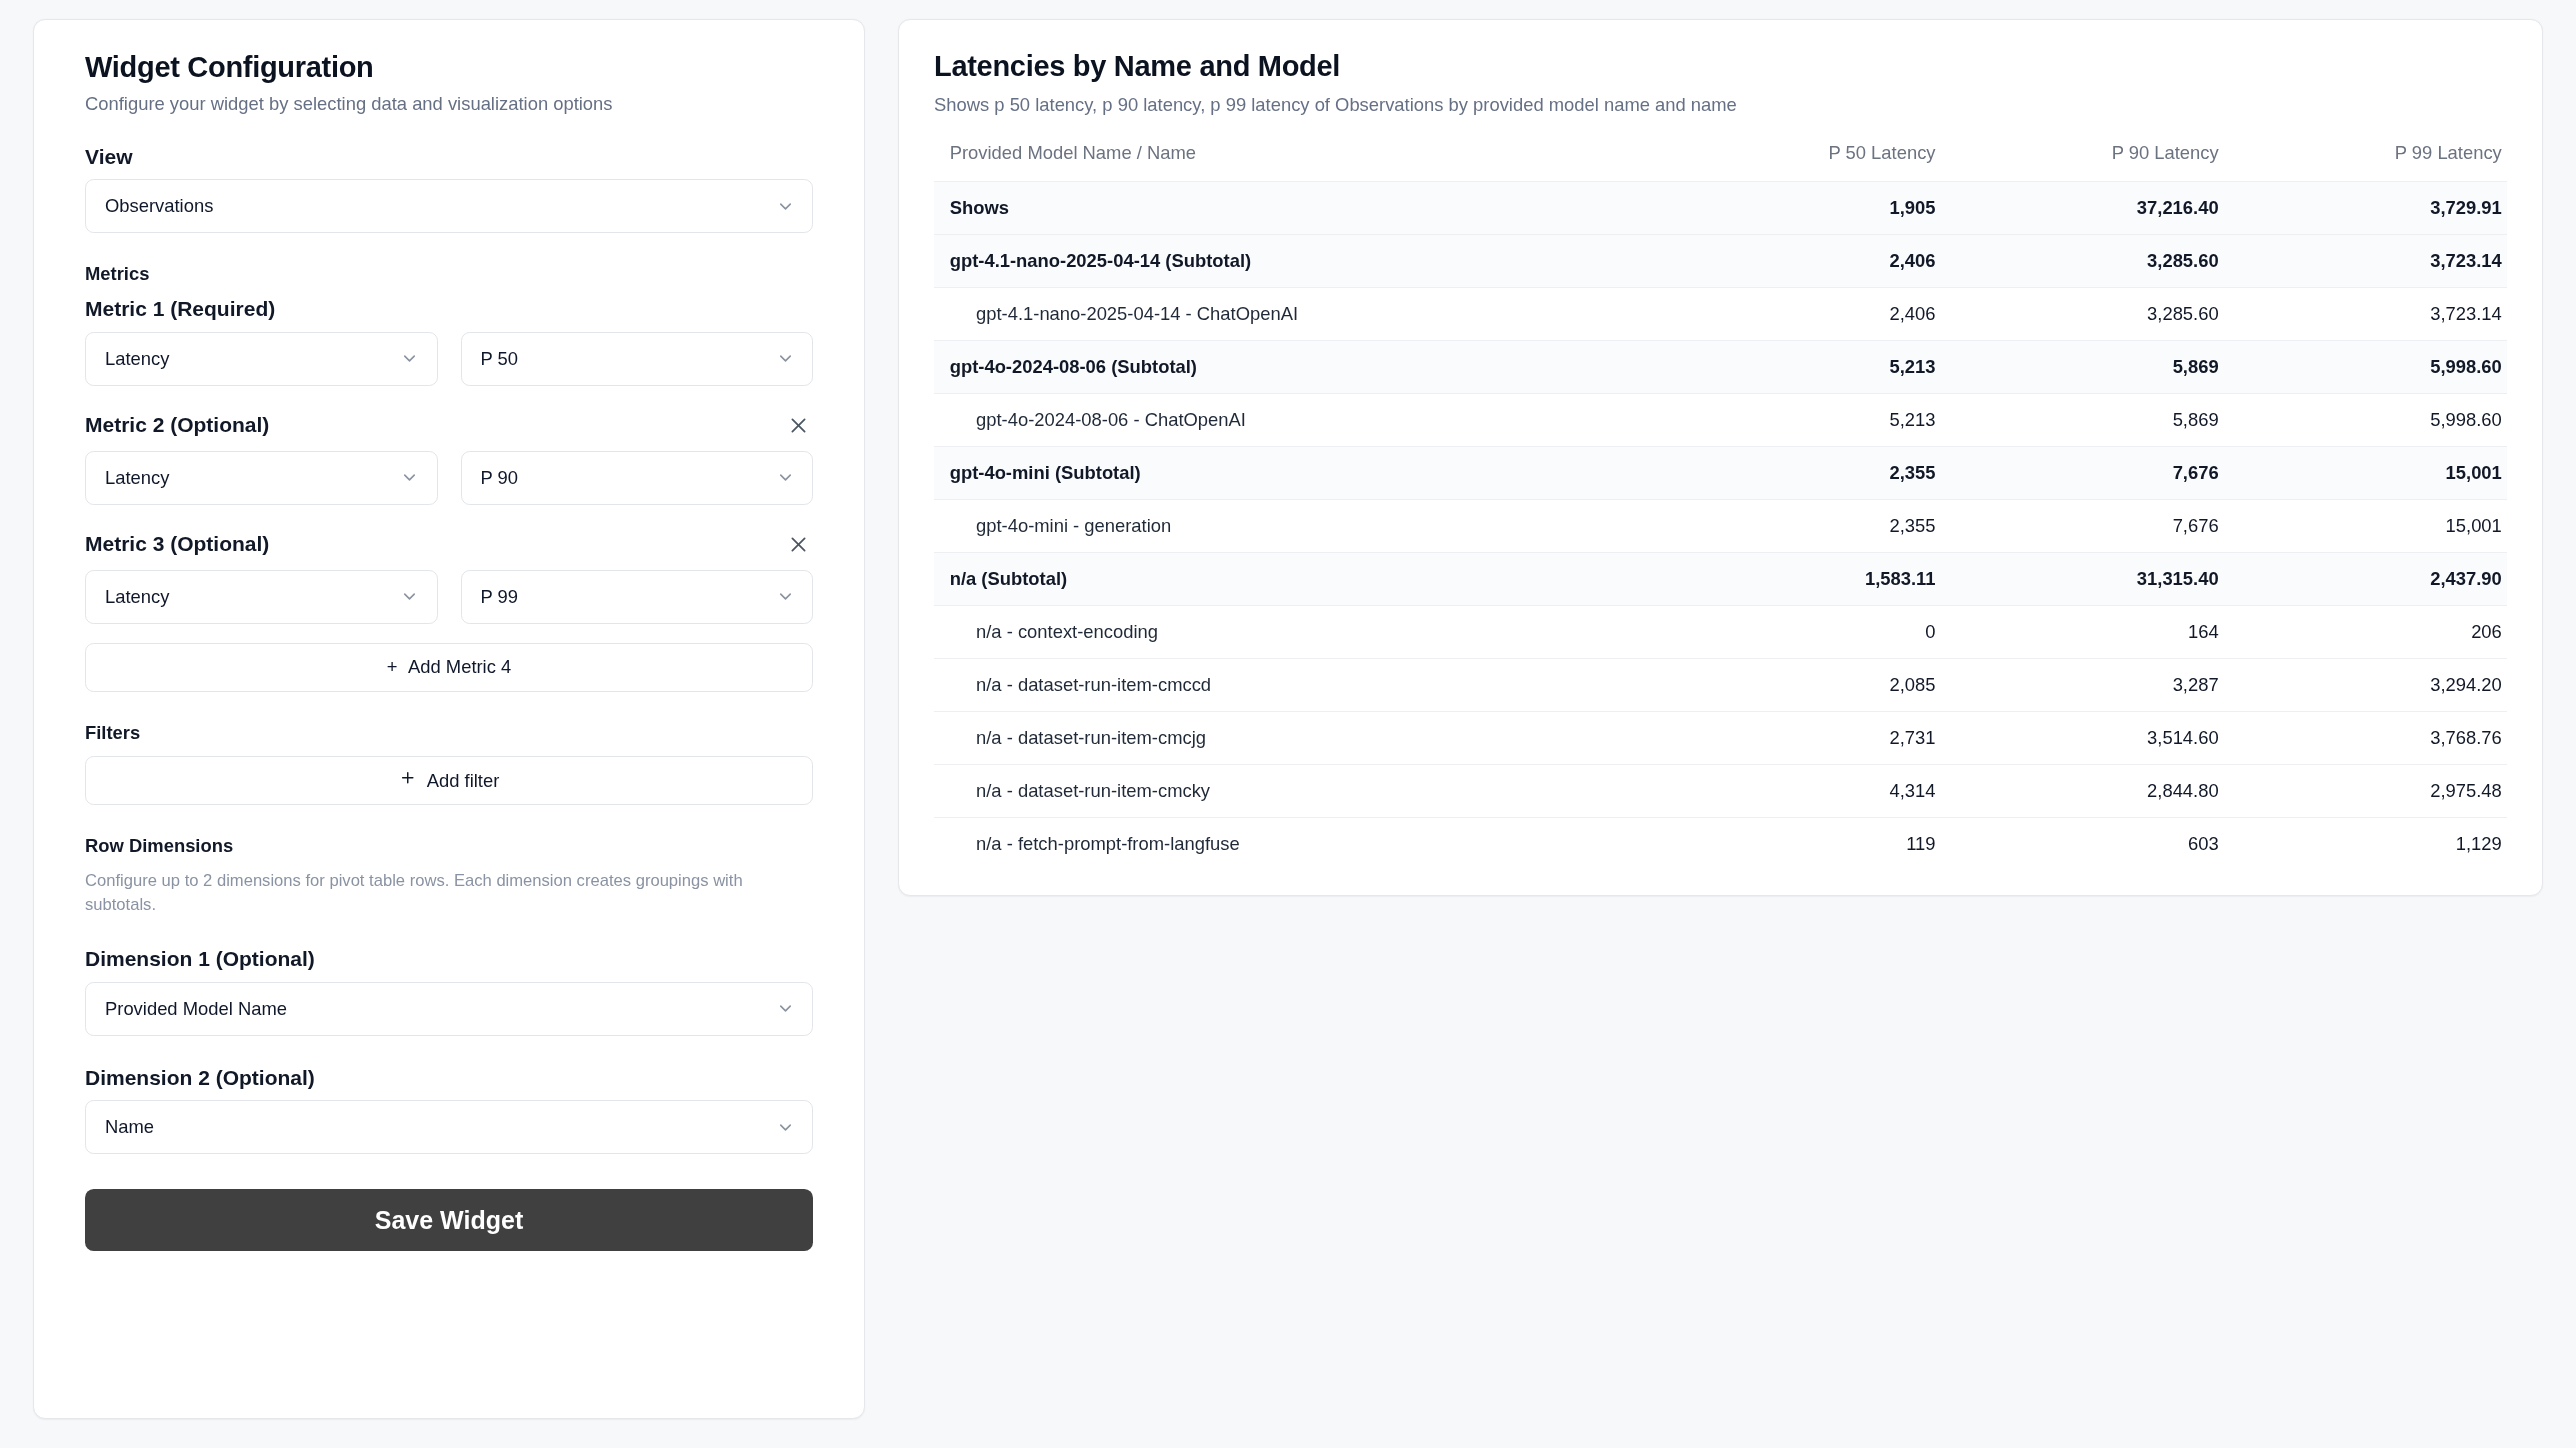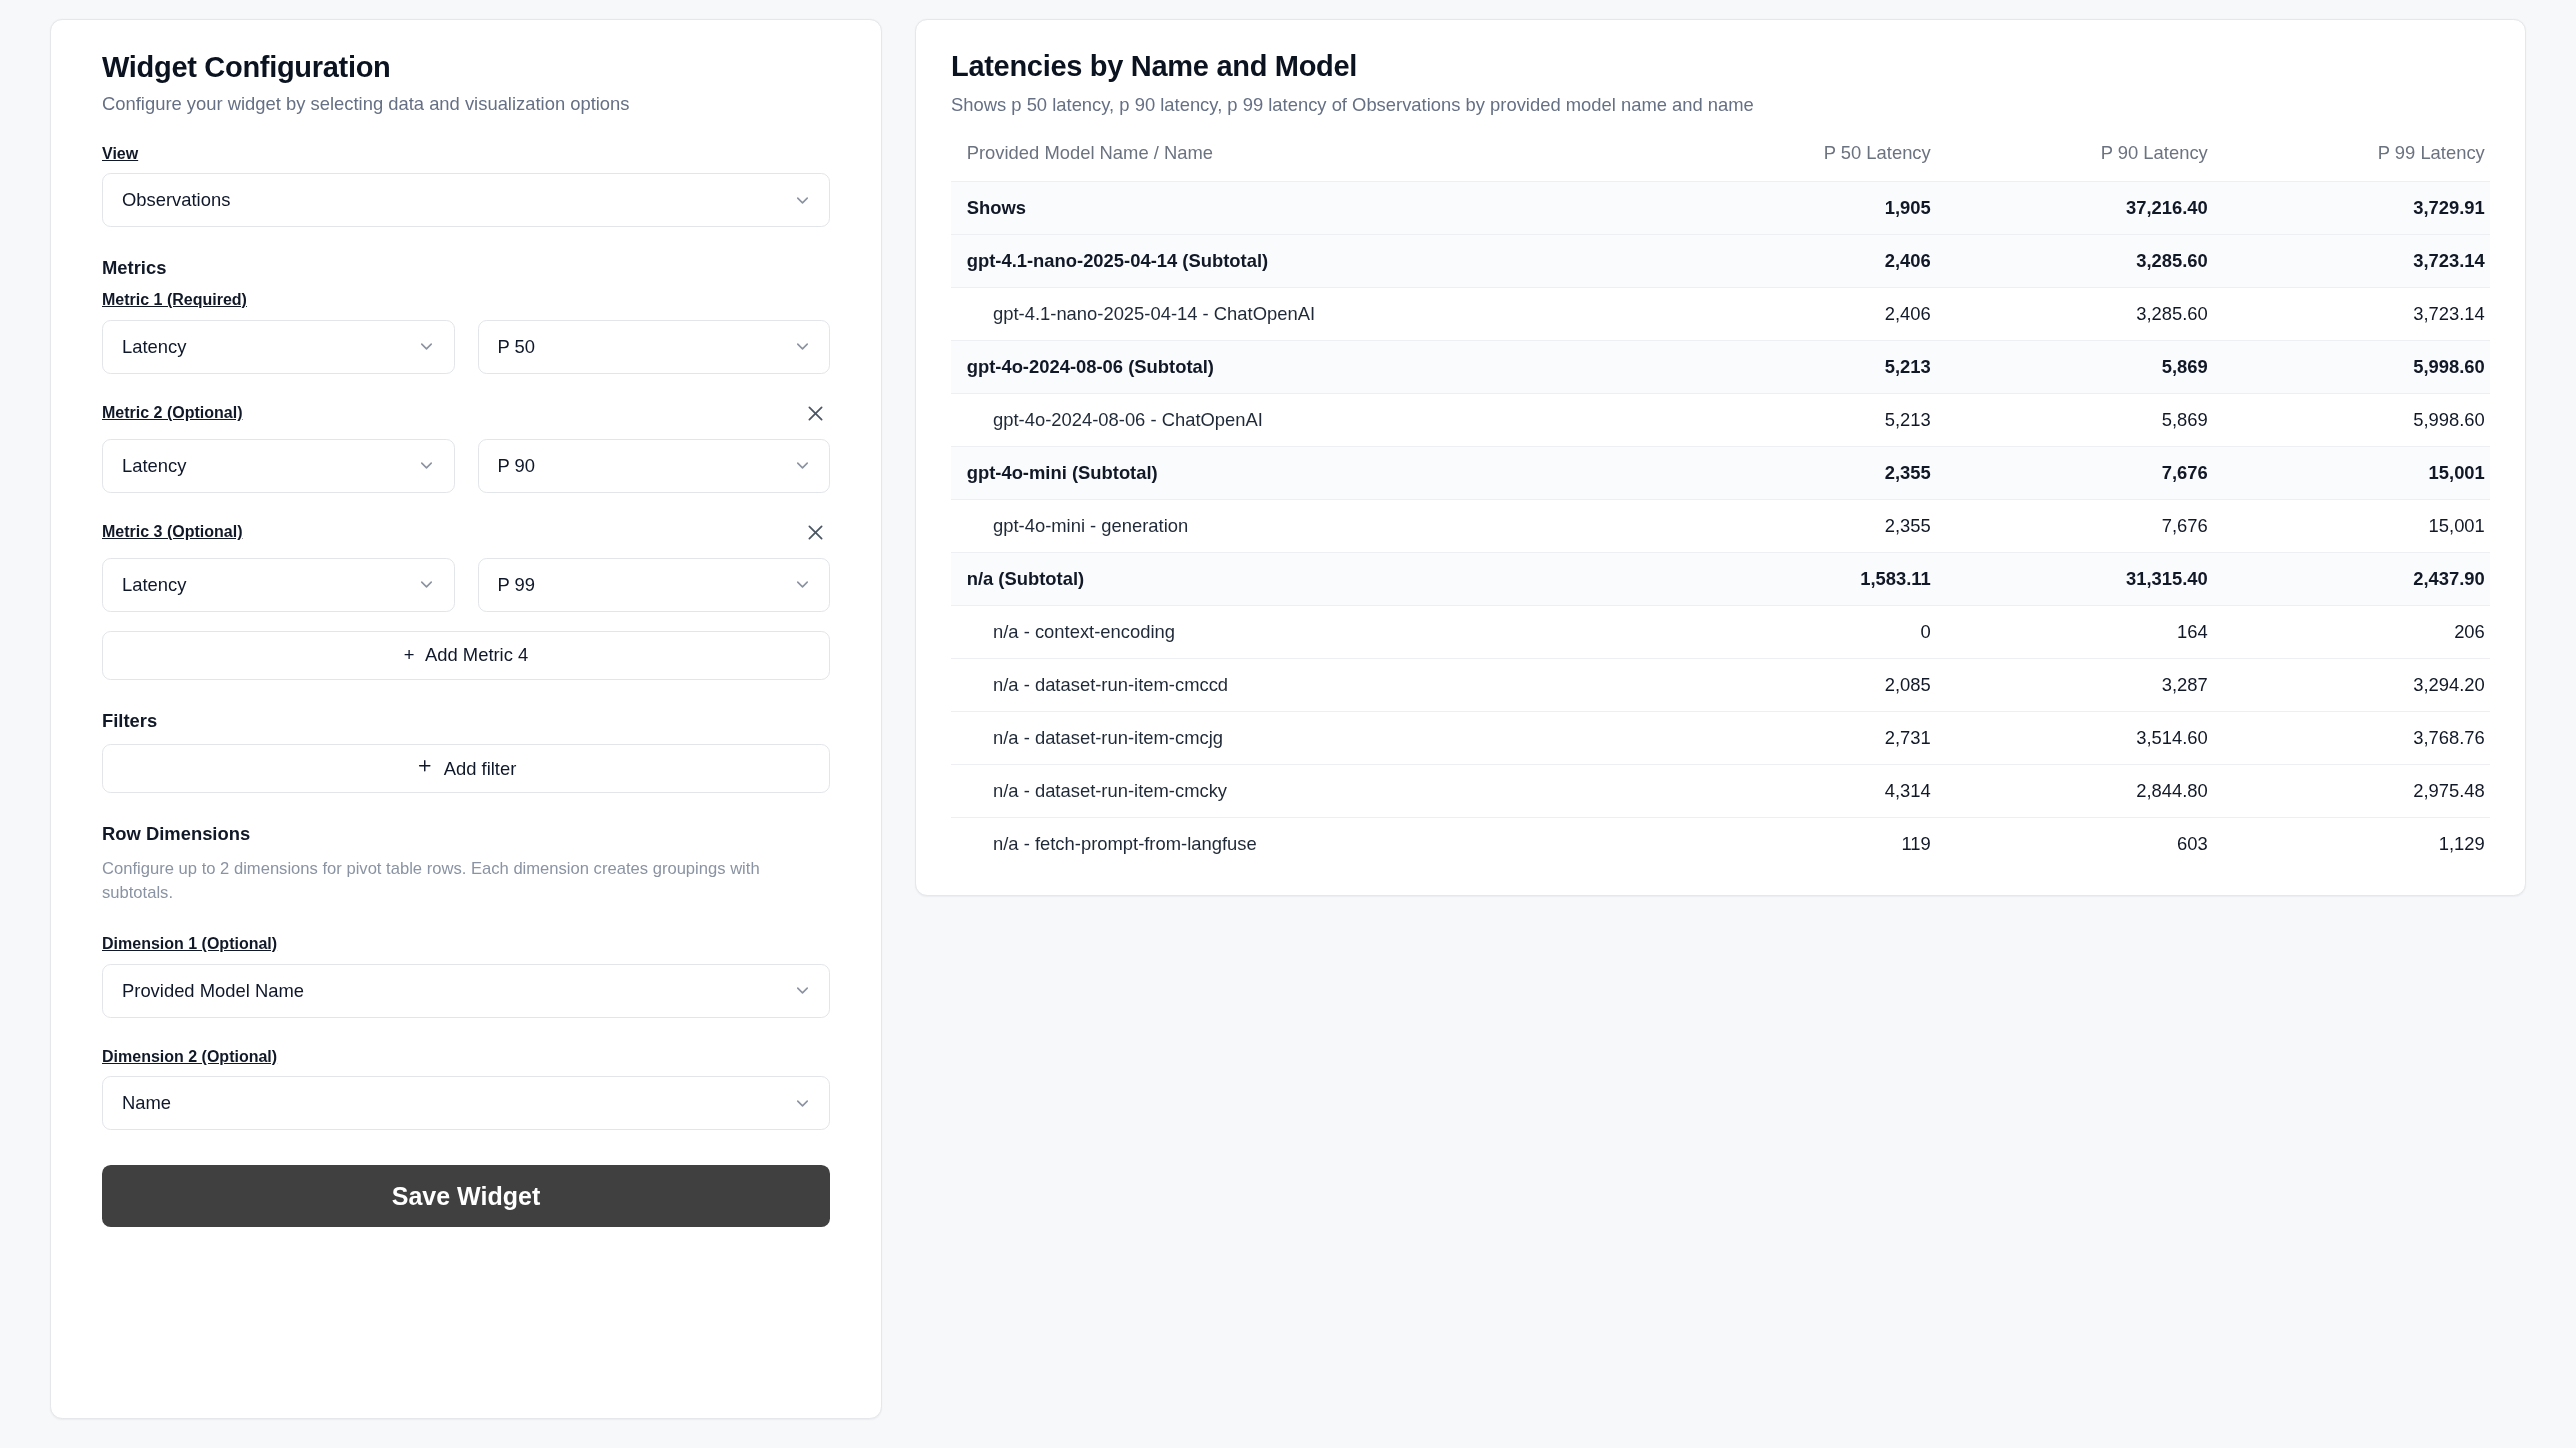--- a/index.html
+++ b/index.html
@@ -10,21 +10,21 @@
     color: #0f172a;
   }
   body {
     width: 2576px;
     height: 1449px;
     overflow: hidden;
   }
   .page {
     display: flex;
     gap: 33px;
-    padding: 19px 50px;
+    padding: 19px 33px;
     width: 2576px;
     height: 1449px;
   }
 
   
   .config-card {
     width: 832px;
     flex: 0 0 832px;
     background: #ffffff;
     border: 0.9px solid #e5e7eb;
@@ -46,25 +46,24 @@
     color: #667085;
     margin: 0 0 30px 0;
   }
   .section-label {
     font-size: 18.4px;
     font-weight: bold;
     color: #111827;
     margin: 0 0 12.2px 0;
   }
   .field-label {
-    font-size: 16px;
+    font-size: 21px;
     font-weight: bold;
     color: #111827;
     margin: 0 0 10.5px 0;
-    text-decoration: underline;
   }
   .field-label-row {
     display: flex;
     align-items: center;
     justify-content: space-between;
     margin: 0 0 10.5px 0;
     gap: 10px;
   }
   .select {
     height: 54px;

